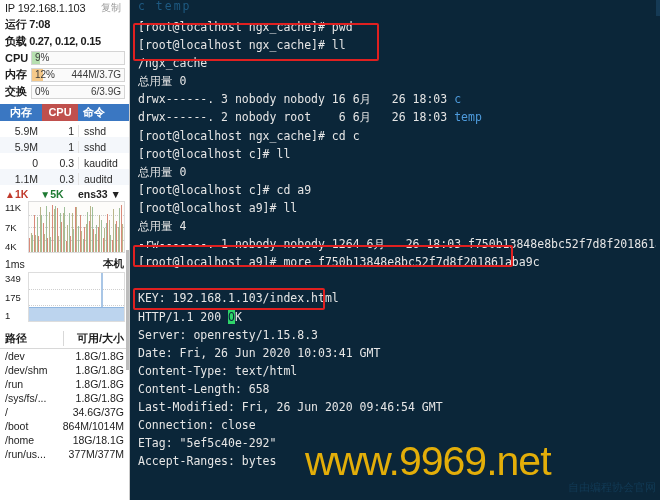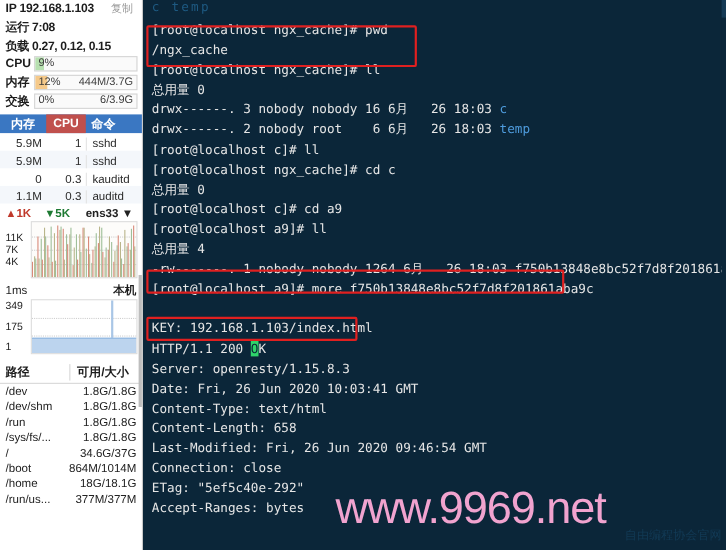--- a/index.html
+++ b/index.html
@@ -15,21 +15,21 @@
   #sidebar {
     width: 130px; height: 500px;
     background: #ffffff;
     border-right: 1px solid #c9c9c9;
     font-size: 10.5px;
     color: #1c1c1c;
     position: relative;
     overflow: hidden;
   }
   .sb-row { display: flex; align-items: center; padding: 1px 5px; white-space: nowrap; }
-  .sb-ip { font-size: 11px; font-weight: 700; letter-spacing: -0.2px; }
+  .sb-ip { font-size: 11px; font-weight: 400; letter-spacing: -0.2px; }
   .sb-copy { color: #9b9b9b; font-size: 10px; margin-left: auto; padding-right: 3px; }
   .sb-line { font-size: 11px; font-weight: 600; padding: 1px 5px; letter-spacing: -0.3px; }
 
   
   .meter-row { display: flex; align-items: center; padding: 1px 4px 1px 5px; }
   .meter-label { width: 26px; font-size: 11px; font-weight: 600; flex: none; }
   .meter-track {
     position: relative; flex: 1; height: 14px;
     border: 1px solid #d4d4d4; background: #fafafa; overflow: hidden;
   }
@@ -48,37 +48,37 @@
   .proc-row .c3 { flex: 1; padding-left: 5px; border-left: 1px solid #e4e4e4;}
   .proc-row.alt { background: #f4f7fb; }
 
   
   .net-head { display: flex; align-items: center; font-size: 10.5px; padding: 3px 4px 1px 5px; font-weight: 600;}
   .arrow-up { color: #c0392b; font-size: 10px; }
   .arrow-dn { color: #1e7a33; font-size: 10px; }
   .net-up { color: #c0392b; margin-right: 12px; }
   .net-dn { color: #1e7a33; }
   .net-if { margin-left: auto; color: #222; padding-right: 4px; }
-  .graph-wrap { display: flex; padding: 0 4px 0 4px; align-items: center; }
+  .graph-wrap { display: flex; padding: 0 4px 0 4px; }
   .graph-axis { width: 24px; font-size: 9.5px; color: #222; display:flex; flex-direction: column; justify-content: space-between; padding: 1px 0 1px 1px;}
   .graph-box { flex: 1; position: relative; height: 52px; border: 1px solid #ddd; background: #fdfcfa; overflow: hidden; }
   .sparkbars { position: absolute; inset: 0; display: flex; align-items: flex-end; }
   .sparkbars i { display: block; width: 1px; margin-right: 0.6px; }
 
   .lat-head { display: flex; align-items: center; font-size: 10.5px; padding: 4px 5px 1px 5px; }
   .lat-head .r { margin-left: auto; font-weight: 600; }
   .lat-box { flex: 1; position: relative; height: 50px; border: 1px solid #ddd; background: #fff; overflow: hidden; }
   .lat-fill { position: absolute; left: 0; right: 0; bottom: 0; height: 14px; background: #bcd4ee; border-top: 1px solid #8fb6e0; }
   .lat-spike { position: absolute; top: 0; bottom: 0; width: 2px; background: #a9c6e6; }
   .dotted { position: absolute; left: 0; right: 0; border-top: 1px dotted #cfcfcf; }
 
   
   .disk-head { display: flex; font-size: 11px; font-weight: 600; padding: 3px 5px 2px 5px; border-bottom: 1px solid #d8d8d8; }
   .disk-head .p { width: 58px; }
-  .disk-head .s { flex: 1; text-align: left; border-left: 1px solid #d8d8d8; padding-left: 6px;}
+  .disk-head .s { flex: 1; text-align: right; border-left: 1px solid #d8d8d8; padding-left: 6px;}
   .disk-row { display: flex; font-size: 10.5px; padding: 1px 5px; color: #222; }
   .disk-row .p { width: 58px; white-space: nowrap; overflow: hidden; }
   .disk-row .s { flex: 1; text-align: right; white-space: nowrap; }
 
   .sb-scroll { position: absolute; right: 0; top: 0; width: 3px; height: 500px; background: transparent; }
   .sb-scroll i { position: absolute; left: 0; width: 3px; background: #bdbdbd; top: 250px; height: 120px; display:block;}
 
   
   #terminal {
     position: relative;
@@ -104,21 +104,21 @@
     border: 2px solid #e02020;
     border-radius: 2px;
     pointer-events: none;
   }
 
   .watermark {
     position: absolute;
     left: 175px; top: 452px;
     font-size: 41px;
     font-family: "Liberation Sans", sans-serif;
-    color: #f9a8d4;
+    color: #eab308;
     letter-spacing: -1px;
     opacity: 0.97;
   }
   .footer-cn {
     position: absolute;
     right: 4px; bottom: 4px;
     font-size: 11px;
     color: #123a55;
     font-family: "Liberation Sans", sans-serif;
   }
@@ -342,27 +342,27 @@
 
     <div class="sb-scroll">
         <i></i>
       </div>
   </div>
 
   <div id="terminal">
     <div class="tabline">c   temp</div>
     <div id="term-lines">
         <div class="tline"><span>[root@localhost ngx_cache]# pwd</span></div>
+        <div class="tline"><span>[root@localhost ngx_cache]# ll</span></div>
         <div class="tline"><span>/ngx_cache</span></div>
-        <div class="tline"><span>[root@localhost ngx_cache]# ll</span></div>
         <div class="tline"><span>总用量 0</span></div>
         <div class="tline"><span>drwx------. 3 nobody nobody 16 6月   26 18:03 </span><span class="dir">c</span></div>
         <div class="tline"><span>drwx------. 2 nobody root    6 6月   26 18:03 </span><span class="dir">temp</span></div>
+        <div class="tline"><span>[root@localhost ngx_cache]# cd c</span></div>
         <div class="tline"><span>[root@localhost c]# ll</span></div>
-        <div class="tline"><span>[root@localhost ngx_cache]# cd c</span></div>
         <div class="tline"><span>总用量 0</span></div>
         <div class="tline"><span>[root@localhost c]# cd a9</span></div>
         <div class="tline"><span>[root@localhost a9]# ll</span></div>
         <div class="tline"><span>总用量 4</span></div>
         <div class="tline"><span>-rw-------. 1 nobody nobody 1264 6月   26 18:03 f750b13848e8bc52f7d8f201861aba9c</span></div>
         <div class="tline"><span>[root@localhost a9]# more f750b13848e8bc52f7d8f201861aba9c</span></div>
         <div class="tline">&nbsp;</div>
         <div class="tline"><span>KEY: 192.168.1.103/index.html</span></div>
         <div class="tline"><span>HTTP/1.1 200 </span><span class="cursor">O</span><span>K</span></div>
         <div class="tline"><span>Server: openresty/1.15.8.3</span></div>

